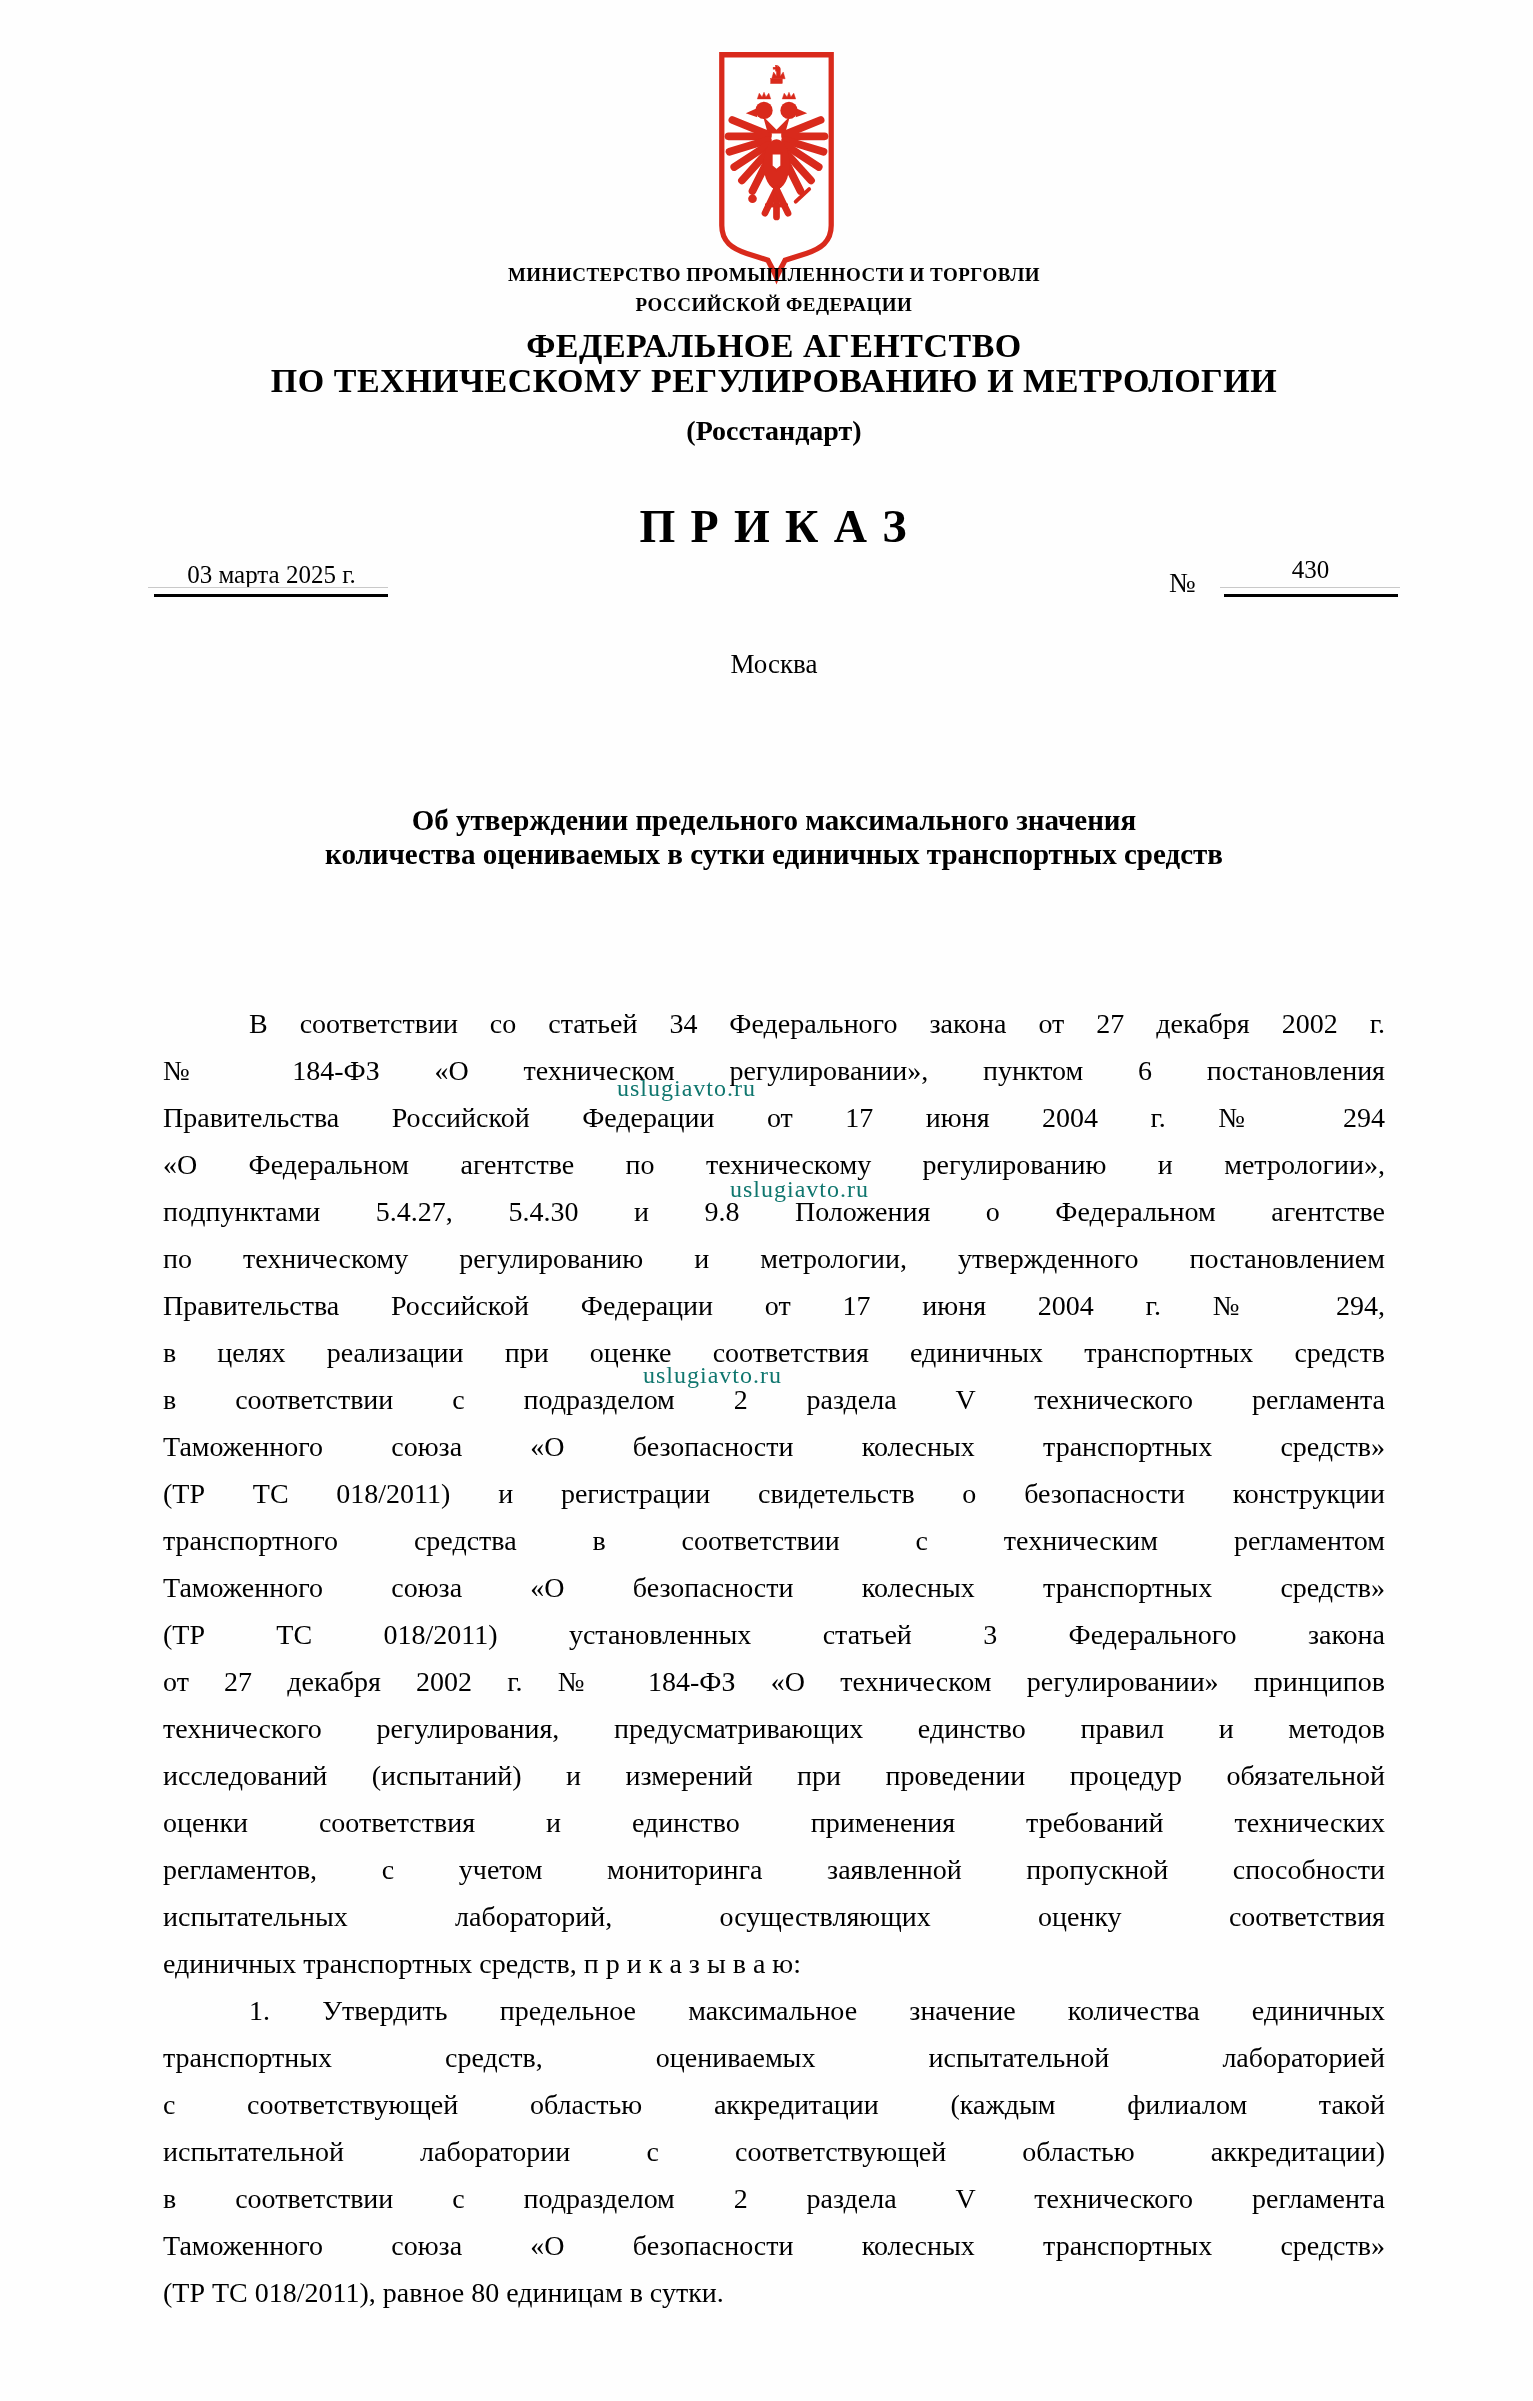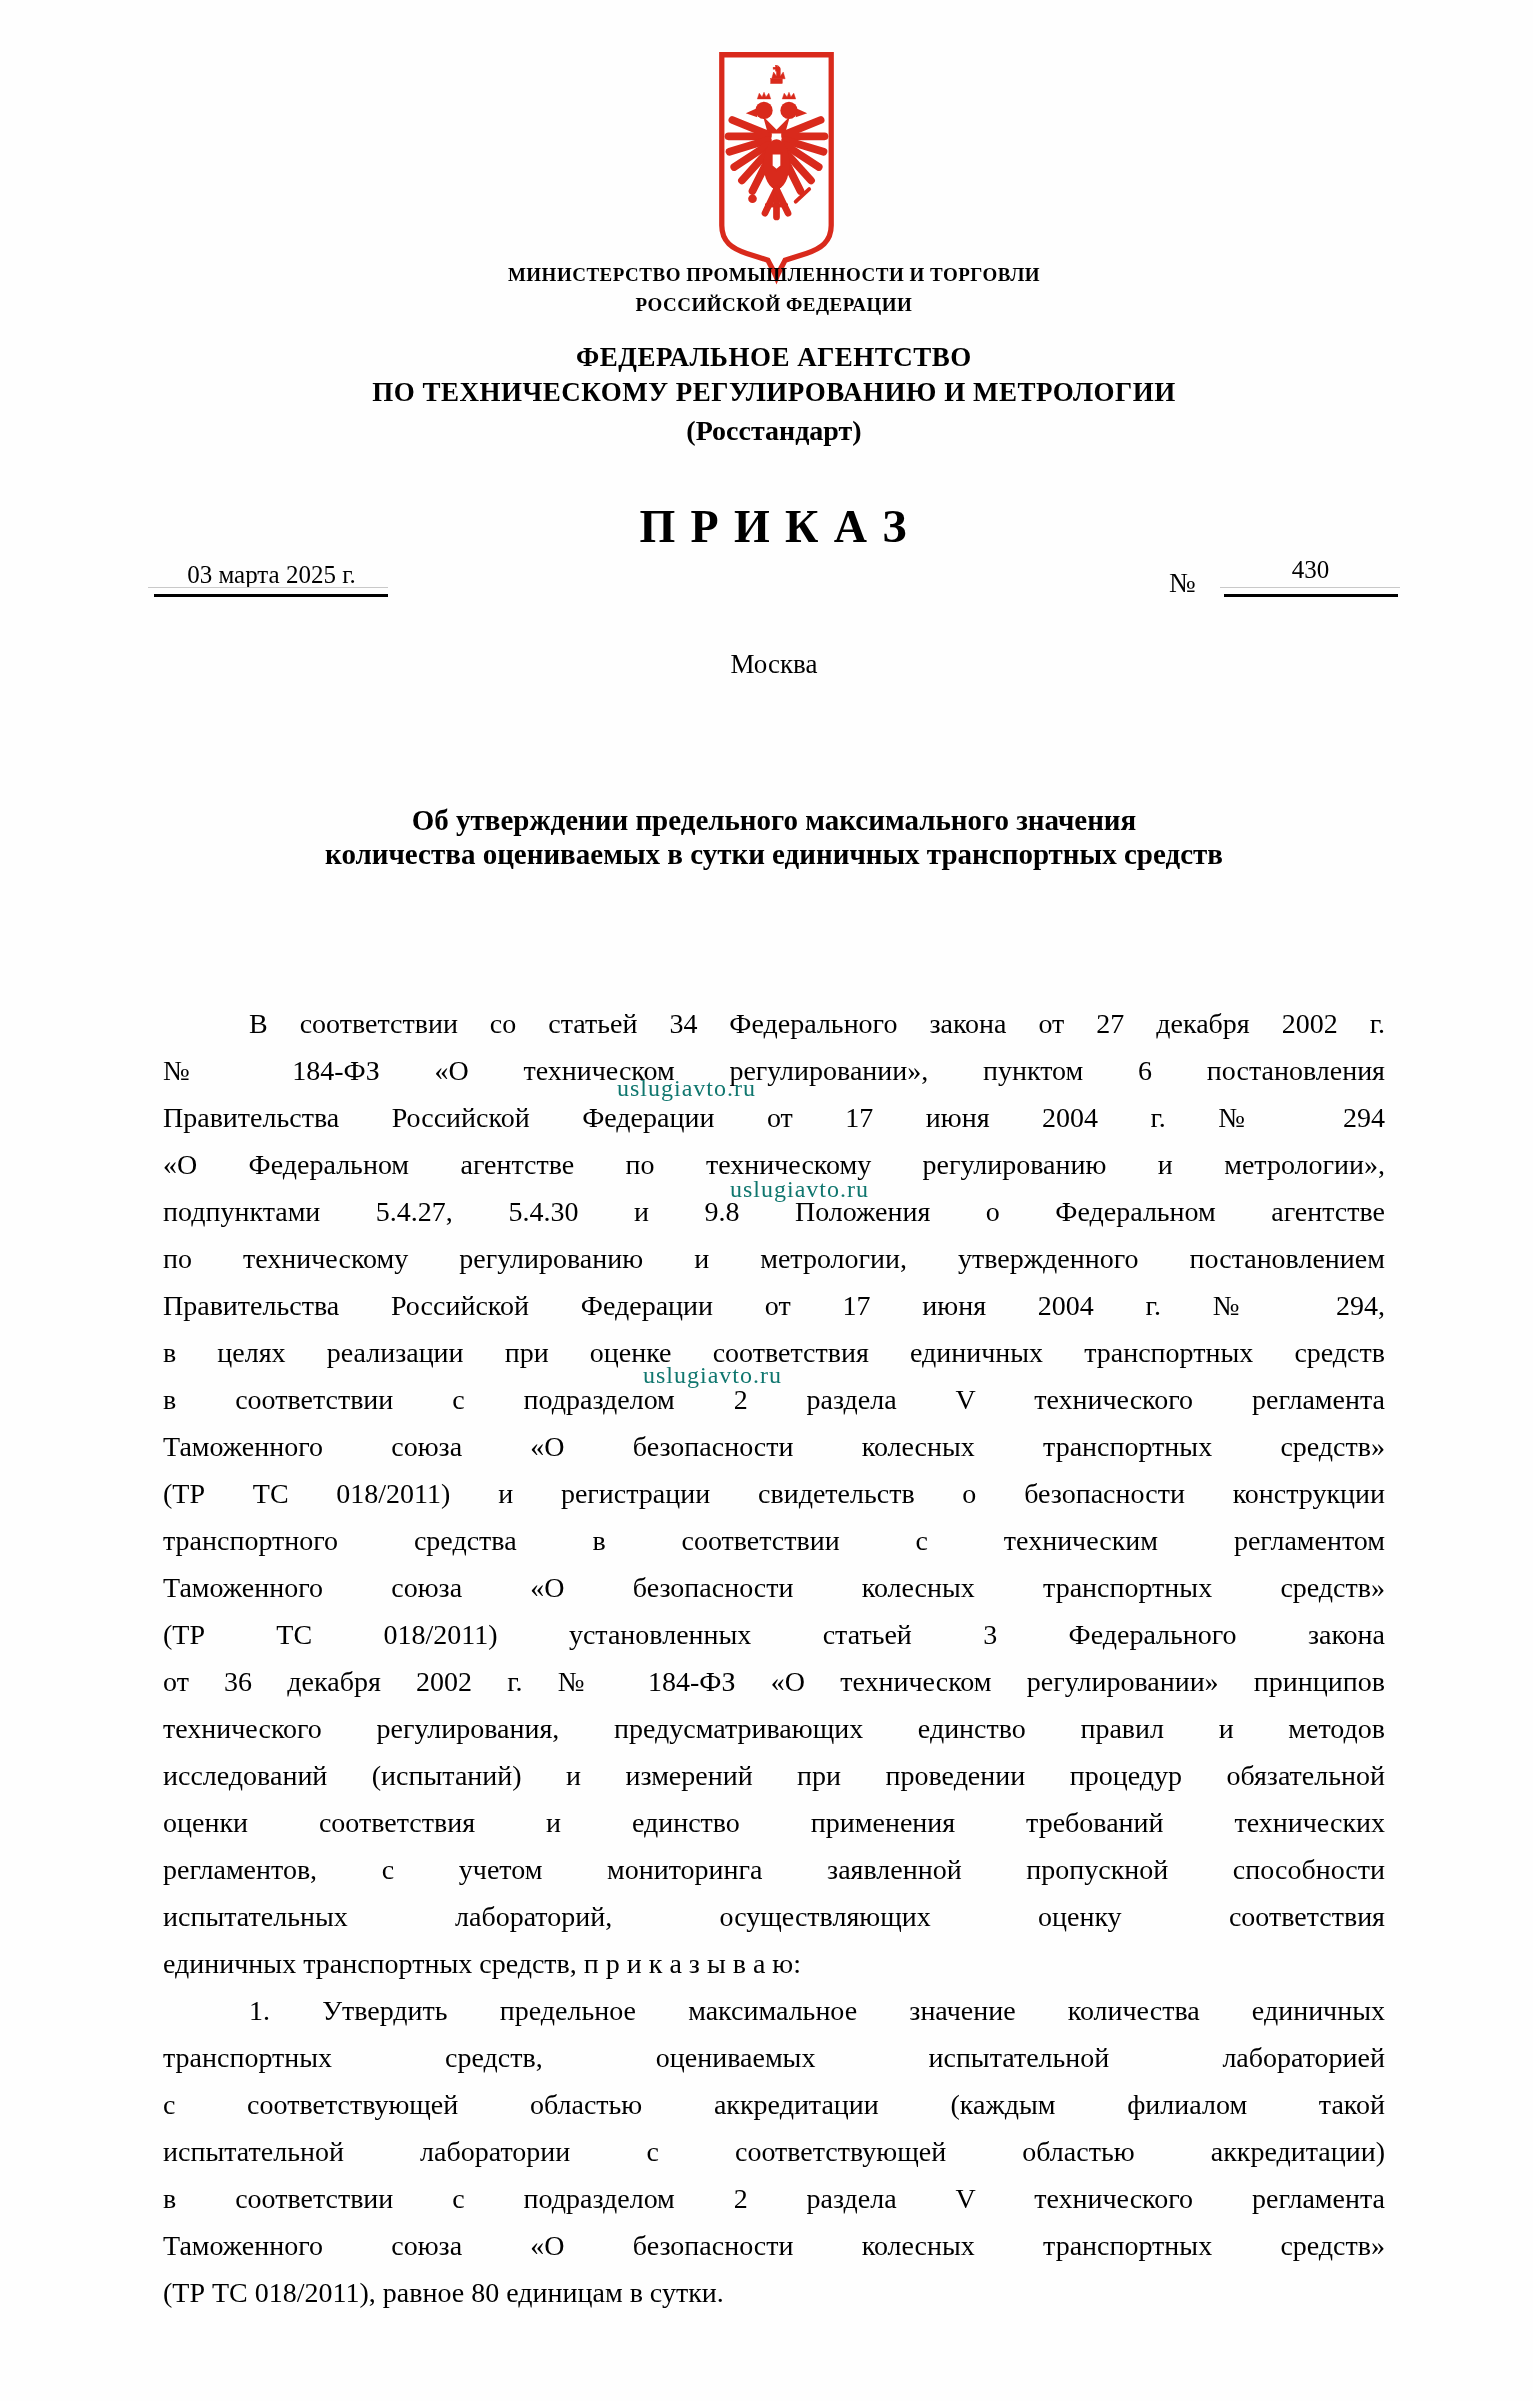--- a/index.html
+++ b/index.html
@@ -9,21 +9,21 @@
     background:#fefefe;
     font-family:"Liberation Serif", serif;
     color:#000;
     overflow:hidden;
   }
   .abs{position:absolute;}
   
   #emblem{left:715px;top:49px;width:123px;height:239px;}
   .center-block{left:163px;width:1222px;text-align:center;}
   #ministry{top:260px;font-weight:bold;font-size:19px;line-height:30px;letter-spacing:0.5px;}
-  #agency{top:340px;font-weight:bold;font-size:27px;line-height:35px;letter-spacing:0.5px;}
+  #agency{top:328px;font-weight:bold;font-size:34px;line-height:35px;letter-spacing:0.5px;}
   #rosstandart{top:415px;font-weight:bold;font-size:28px;line-height:31px;}
   #doc-type{top:480px;font-weight:bold;font-size:46px;line-height:48px;letter-spacing:1.9px;margin-top:23px;}
   
   #date-text{left:154px;top:561px;width:235px;text-align:center;font-size:25px;}
   #date-underline{left:154px;top:594px;width:234px;height:3.4px;background:#000;}
   #date-ghost{left:148px;top:587px;width:240px;height:1.4px;background:#c9c9c9;}
   #num-sign{left:1169px;top:567px;font-size:28px;}
   #num-value{left:1224px;top:556px;width:173px;text-align:center;font-size:25px;}
   #num-underline{left:1224px;top:594px;width:174px;height:3.4px;background:#000;}
   #num-ghost{left:1220px;top:587px;width:180px;height:1.4px;background:#c9c9c9;}
@@ -139,21 +139,21 @@
         <div class="bline">подпунктами 5.4.27, 5.4.30 и 9.8 Положения о Федеральном агентстве</div>
         <div class="bline">по техническому регулированию и метрологии, утвержденного постановлением</div>
         <div class="bline">Правительства Российской Федерации от 17 июня 2004 г. № 294,</div>
         <div class="bline">в целях реализации при оценке соответствия единичных транспортных средств</div>
         <div class="bline">в соответствии с подразделом 2 раздела V технического регламента</div>
         <div class="bline">Таможенного союза «О безопасности колесных транспортных средств»</div>
         <div class="bline">(ТР ТС 018/2011) и регистрации свидетельств о безопасности конструкции</div>
         <div class="bline">транспортного средства в соответствии с техническим регламентом</div>
         <div class="bline">Таможенного союза «О безопасности колесных транспортных средств»</div>
         <div class="bline">(ТР ТС 018/2011) установленных статьей 3 Федерального закона</div>
-        <div class="bline">от 36 декабря 2002 г. № 184-ФЗ «О техническом регулировании» принципов</div>
+        <div class="bline">от 27 декабря 2002 г. № 184-ФЗ «О техническом регулировании» принципов</div>
         <div class="bline">технического регулирования, предусматривающих единство правил и методов</div>
         <div class="bline">исследований (испытаний) и измерений при проведении процедур обязательной</div>
         <div class="bline">оценки соответствия и единство применения требований технических</div>
         <div class="bline">регламентов, с учетом мониторинга заявленной пропускной способности</div>
         <div class="bline">испытательных лабораторий, осуществляющих оценку соответствия</div>
         <div class="bline last">единичных транспортных средств, п р и к а з ы в а ю:</div>
       </div>
       <div class="para">
         <div class="bline ind">1. Утвердить предельное максимальное значение количества единичных</div>
         <div class="bline">транспортных средств, оцениваемых испытательной лабораторией</div>

